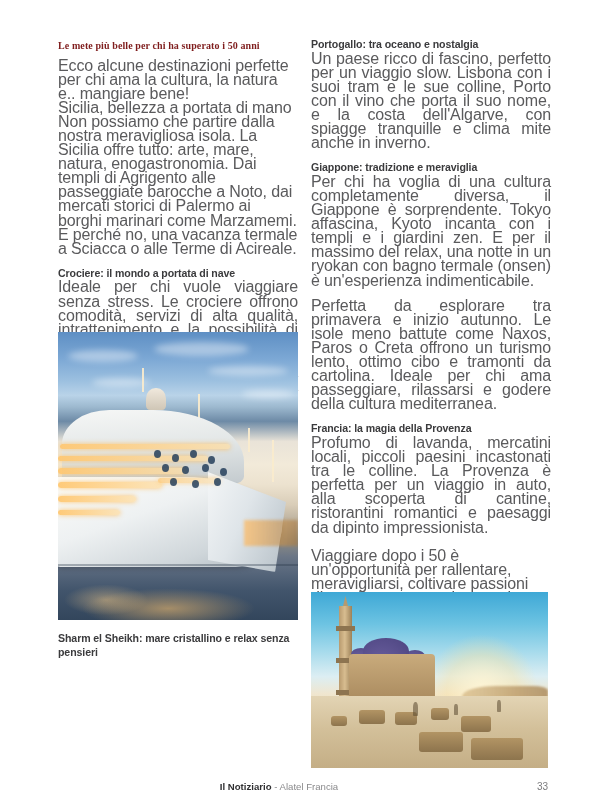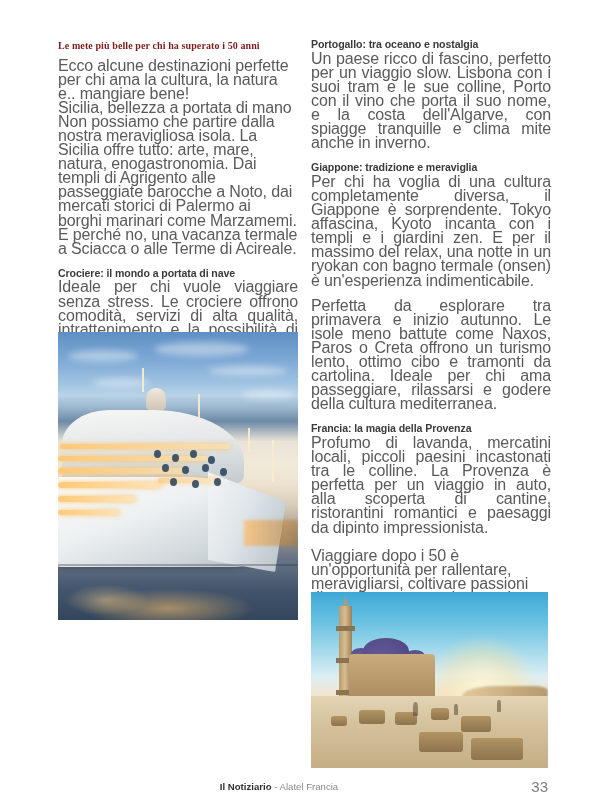--- a/index.html
+++ b/index.html
@@ -281,21 +281,21 @@
   }
   .footer-center b {
     color: #2f2f31;
     font-weight: bold;
     margin-left: 8px;
   }
   .footer-page {
     position: absolute;
     right: 0;
     top: 0;
-    font-size: 15px;
+    font-size: 10px;
     line-height: 16px;
     color: #7c7c7e;
   }
 </style>
 </head>
 <body>
 
 <div class="page">
 
   <div class="col col-left">
@@ -350,20 +350,21 @@
     <div class="porthole" style="left:162px; top:136px;"></div>
     <div class="porthole" style="left:112px; top:146px;"></div>
     <div class="porthole" style="left:134px; top:148px;"></div>
     <div class="porthole" style="left:156px; top:146px;"></div>
 
     <div class="dock"></div>
     <div class="waterline"></div>
   </div>
 
   <div class="col col-left" style="top: 632px;">
+    <div class="subhead">Sharm el Sheikh: mare cristallino e relax senza pensieri</div>
 
   </div>
 
   <div class="col col-right">
 
     <div class="subhead">Portogallo: tra oceano e nostalgia</div>
     <div class="body-text">Un paese ricco di fascino, perfetto per un viaggio slow. Lisbona con i suoi tram e le sue colline, Porto con il vino che porta il suo nome, e la costa dell'Algarve, con spiagge tranquille e clima mite anche in inverno.</div>
 
     <div class="gap-m"></div>
 

